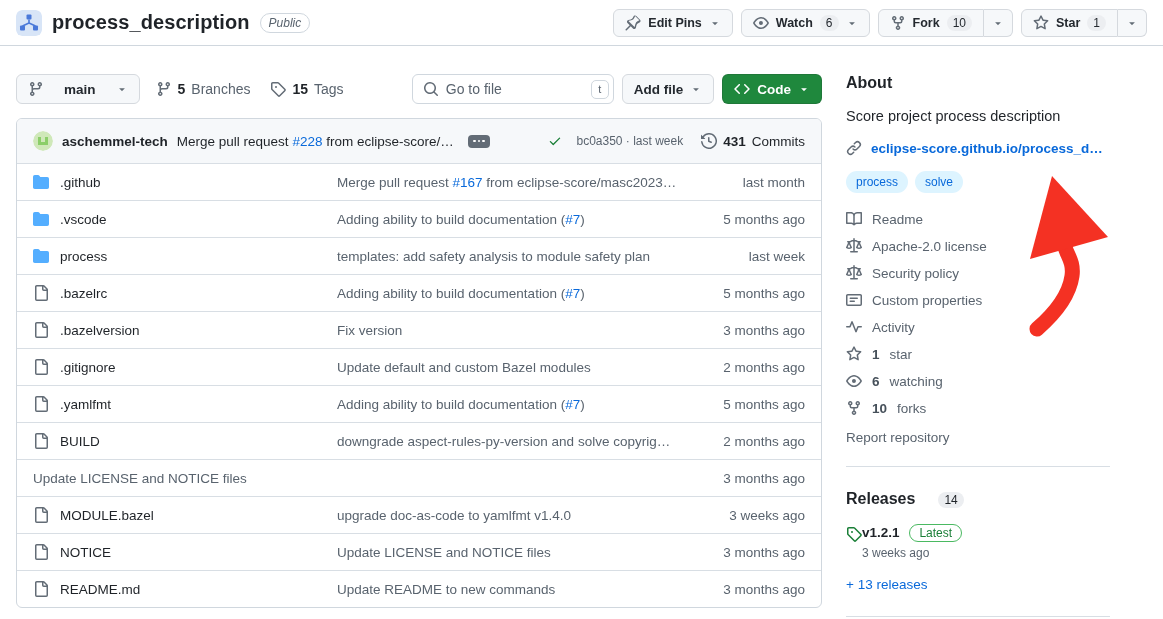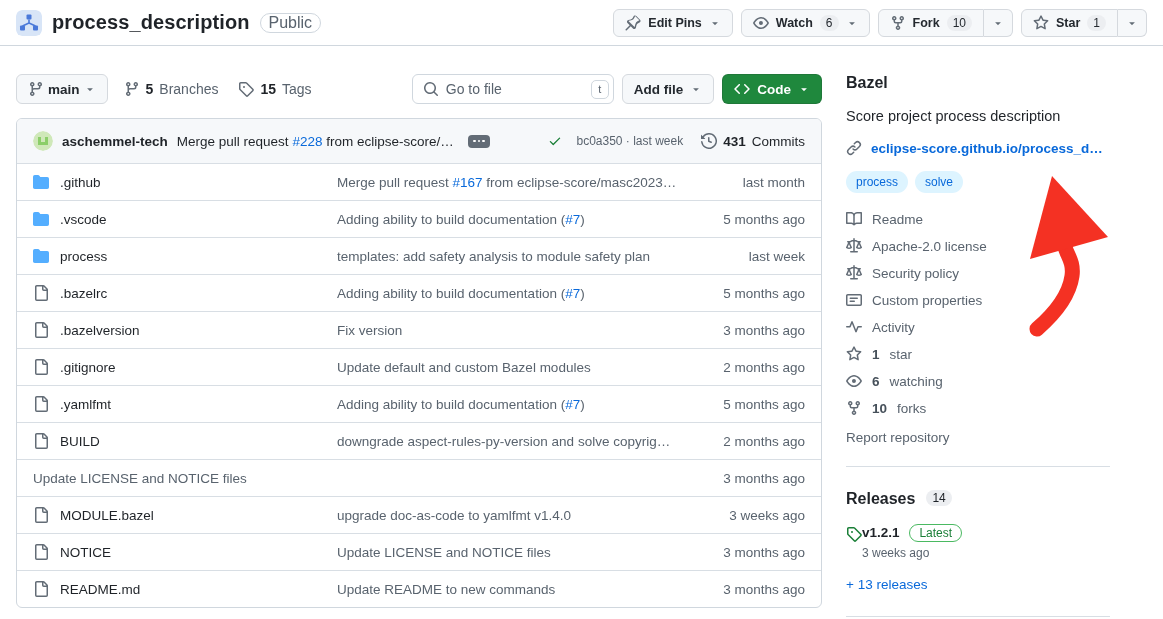--- a/index.html
+++ b/index.html
@@ -18,40 +18,40 @@
   a{text-decoration:none;color:inherit;cursor:pointer;}
   [data-icon] svg{width:16px;height:16px;display:block;}
   .icon-12 svg{width:12px;height:12px;}
   .icon-14 svg{width:14px;height:14px;}
 
   
   .repo-header{display:flex;align-items:center;padding:9px 16px;border-bottom:1px solid var(--border);height:46px;}
   .org-avatar{width:26px;height:26px;border-radius:6px;overflow:hidden;flex:none;}
   .repo-title{font-size:20px;font-weight:700;margin:0 0 0 10px;letter-spacing:.1px;}
   .visibility-pill{margin-left:10px;border:1px solid var(--border);color:var(--muted);
-    border-radius:2em;font-size:16px;font-weight:500;padding:2px 8px;line-height:14px;}
+    border-radius:2em;font-size:12px;font-weight:500;padding:2px 8px;line-height:14px;font-style:italic;}
   .header-actions{margin-left:auto;display:flex;gap:8px;align-items:flex-start;}
   .btn{display:inline-flex;align-items:center;gap:7px;height:28px;padding:0 11px;
     background:var(--btn-bg);border:1px solid var(--btn-border);border-radius:6px;
     font-size:12.5px;font-weight:600;color:#24292f;cursor:pointer;white-space:nowrap;}
   .btn [data-icon]{color:var(--icon);}
   .counter{background:#eceef1;border-radius:2em;padding:1px 6px;font-size:12px;font-weight:500;min-width:10px;text-align:center;}
   .caret{color:var(--icon);}
   .btn-group{display:inline-flex;}
   .btn-group .btn.seg-main{border-radius:6px 0 0 6px;}
   .btn-group .btn.seg-caret{border-radius:0 6px 6px 0;border-left:0;padding:0 8px;}
 
   
   .main{display:flex;align-items:flex-start;padding:28px 16px 0;}
   .content-left{width:806px;flex:none;}
   .sidebar{width:264px;margin-left:24px;flex:none;}
 
   
   .toolbar{display:flex;align-items:center;margin-bottom:14px;}
-  .branch-btn{height:30px;font-size:13.5px;gap:4px;}
+  .branch-btn{height:30px;font-size:13.5px;gap:20px;}
   .branch-btn .branch-name{font-weight:600;}
   .branch-stats{display:flex;align-items:center;margin-left:16px;color:var(--muted);font-size:14px;gap:6px;}
   .branch-stats .num{font-weight:600;color:var(--fg);}
   .branch-stats [data-icon]{color:var(--icon);}
   .stat-link{display:inline-flex;align-items:center;gap:6px;}
   .stat-gap{width:8px;}
   .goto-box{margin-left:auto;width:202px;height:30px;border:1px solid var(--border);border-radius:6px;
     display:flex;align-items:center;gap:7px;padding:0 4px 0 10px;color:var(--muted);background:#fff;}
   .goto-box [data-icon]{color:var(--icon);}
   .goto-placeholder{font-size:14px;flex:1;overflow:hidden;white-space:nowrap;}
@@ -96,21 +96,21 @@
   .website-link{color:var(--link);font-weight:600;font-size:13.5px;white-space:nowrap;overflow:hidden;text-overflow:ellipsis;}
   .topics{display:flex;gap:7px;flex-wrap:wrap;margin-bottom:18px;}
   .topic-pill{background:var(--topic-bg);color:var(--link);font-size:12px;font-weight:500;
     padding:0 10px;height:22px;line-height:22px;border-radius:2em;}
   .resources{margin:0 0 6px;}
   .resource{display:flex;align-items:center;gap:10px;color:var(--muted);font-size:13.5px;margin-bottom:11px;}
   .resource [data-icon]{color:var(--icon);flex:none;}
   .res-count{font-weight:700;color:#46505a;}
   .report-link{display:block;color:var(--muted);font-size:13.5px;margin:14px 0 0;}
   .releases-section{border-top:1px solid var(--row-border);margin-top:21px;padding:23px 0 24px;border-bottom:1px solid var(--row-border);}
-  .releases-head{display:flex;align-items:flex-start;gap:11px;margin-bottom:16px;}
+  .releases-head{display:flex;align-items:flex-end;gap:23px;margin-bottom:16px;}
   .releases-title{font-size:16px;font-weight:700;margin:0;}
   .release-row{display:flex;}
   .release-tag-icon{color:var(--success);margin-top:2px;}
   .release-name{font-weight:700;font-size:13.5px;color:var(--fg);}
   .latest-pill{border:1px solid #4ab961;color:var(--success);border-radius:2em;
     font-size:12px;font-weight:500;padding:1px 9px;margin-left:6px;}
   .release-age{color:var(--muted);font-size:12px;margin-top:6px;}
   .more-releases{display:inline-block;color:var(--link);font-size:13.5px;margin-top:17px;}
 
   
@@ -437,21 +437,21 @@
               <a class="file-name">README.md</a>
             </div>
             <div class="msg-col">Update README to new commands</div>
             <a class="age-col">3 months ago</a>
           </div>
         </div>
     </div>
   </div>
 
   <aside class="sidebar">
-    <h2 class="about-title">Bazel</h2>
+    <h2 class="about-title">About</h2>
     <p class="about-desc">Score project process description</p>
     <div class="website-row">
       <span data-icon="link">
           <svg viewBox="0 0 16 16" fill="currentColor" aria-hidden="true">
             <path d="m7.775 3.275 1.25-1.25a3.5 3.5 0 1 1 4.95 4.95l-2.5 2.5a3.5 3.5 0 0 1-4.95 0 .751.751 0 0 1 .018-1.042.751.751 0 0 1 1.042-.018 1.998 1.998 0 0 0 2.83 0l2.5-2.5a2.002 2.002 0 0 0-2.83-2.83l-1.25 1.25a.751.751 0 0 1-1.042-.018.751.751 0 0 1-.018-1.042Zm-4.69 9.64a1.998 1.998 0 0 0 2.83 0l1.25-1.25a.751.751 0 0 1 1.042.018.751.751 0 0 1 .018 1.042l-1.25 1.25a3.5 3.5 0 1 1-4.95-4.95l2.5-2.5a3.5 3.5 0 0 1 4.95 0 .751.751 0 0 1-.018 1.042.751.751 0 0 1-1.042.018 1.998 1.998 0 0 0-2.83 0l-2.5 2.5a1.998 1.998 0 0 0 0 2.83Z"></path>
           </svg>
         </span>
       <a class="website-link">eclipse-score.github.io/process_descr…</a>
     </div>
     <div class="topics" id="topics">

